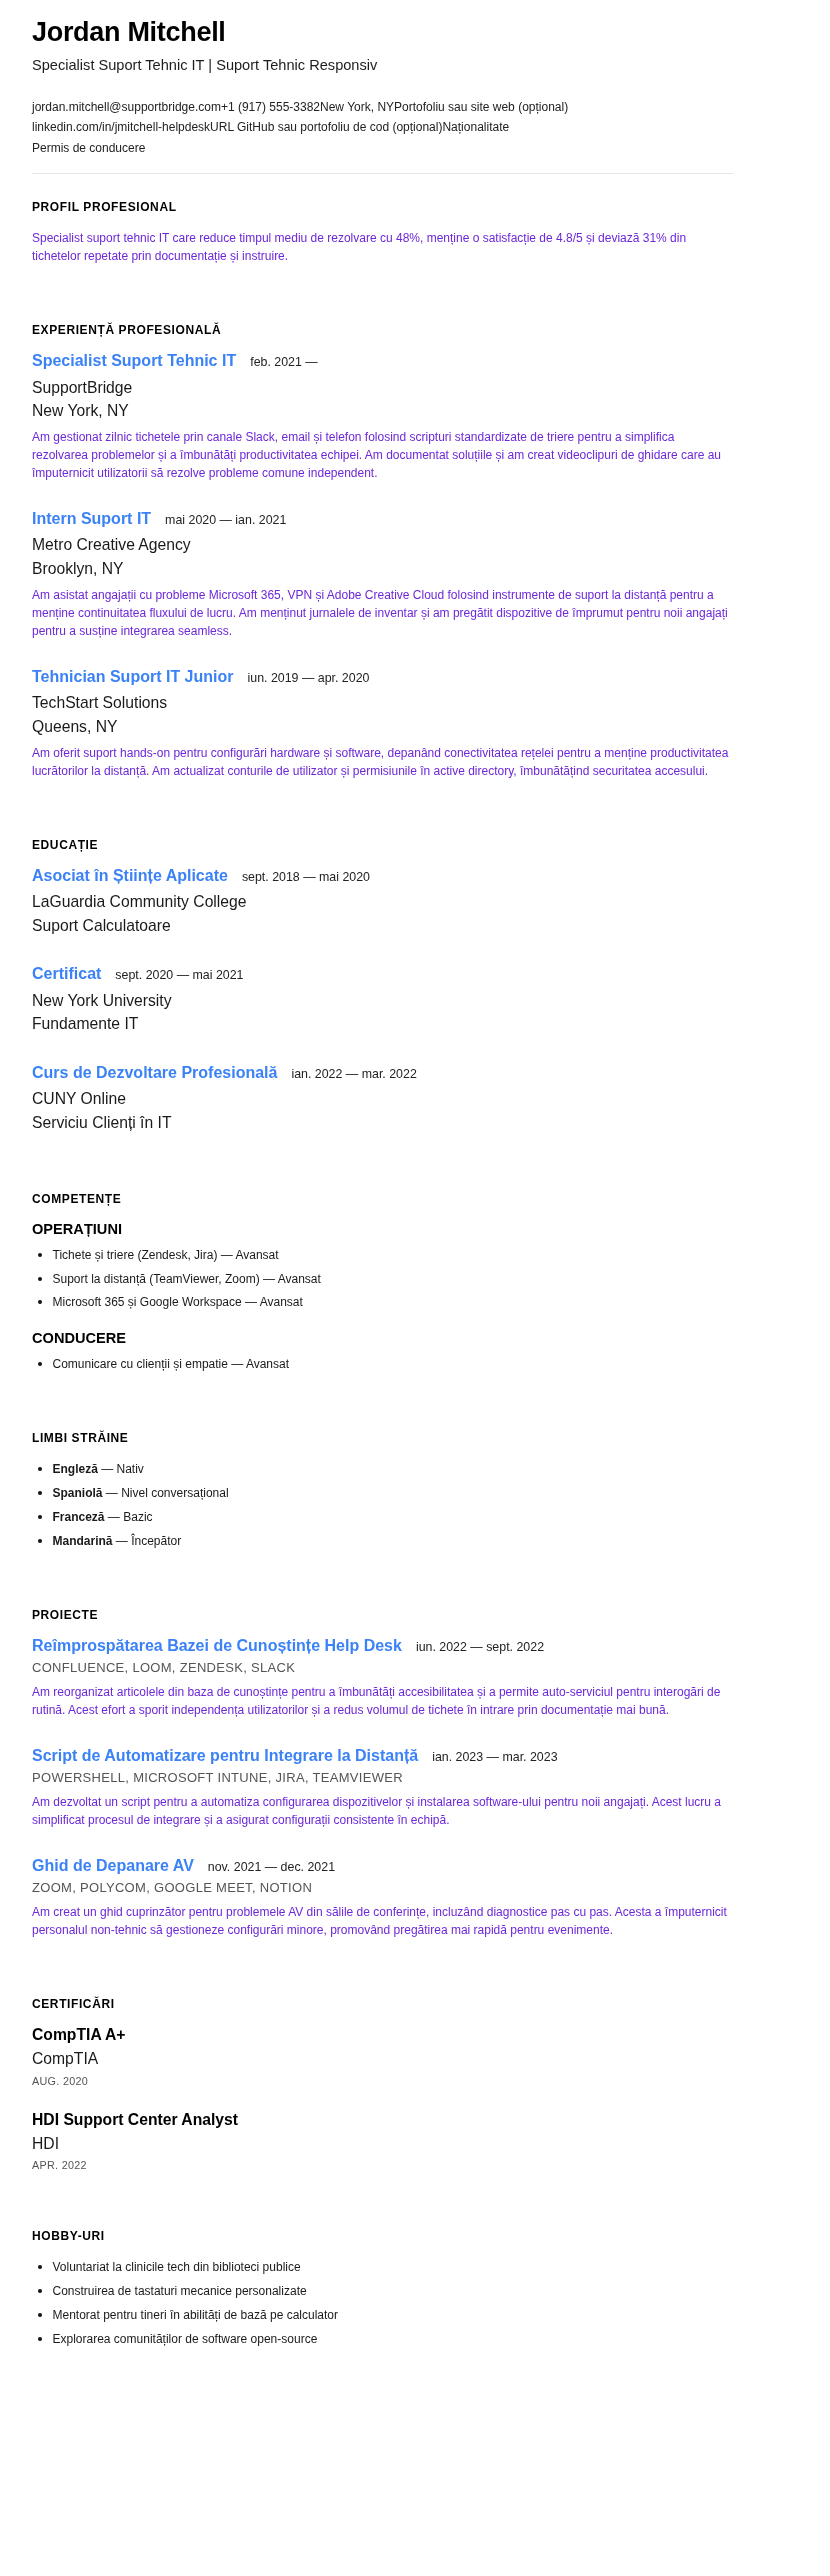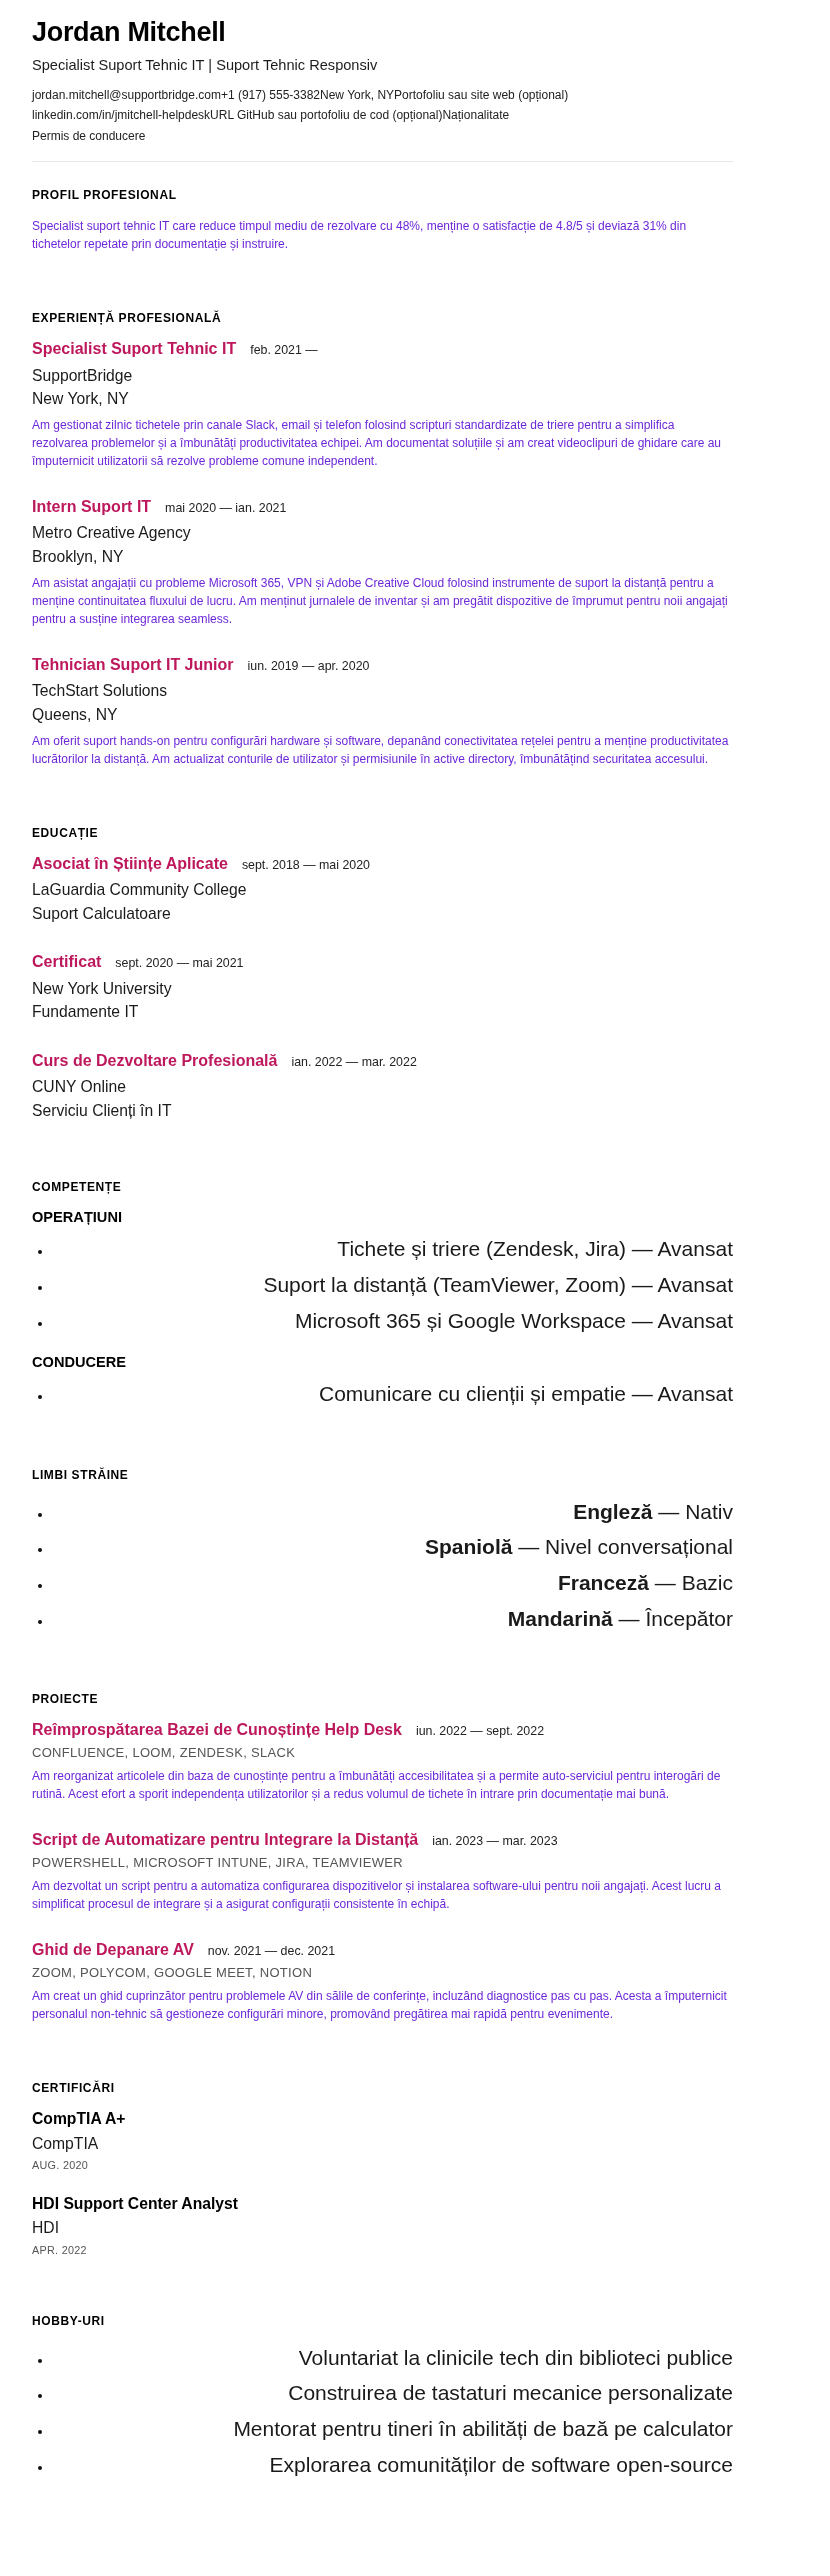--- a/index.html
+++ b/index.html
@@ -23,21 +23,21 @@
     font-size:27px;
     font-weight:700;
     letter-spacing:-0.3px;
     color:#000000;
     margin-bottom:8.7px;
   }
   .subtitle {
     font-size:14.6px;
     font-weight:400;
     color:#1c1c1c;
-    margin-bottom:12px;
+    margin-bottom:24px;
   }
   .contact-line {
     font-size:12px;
     line-height:1.7;
     color:#222222;
   }
 
   
   .section h2 {
     font-size:12px;
@@ -59,21 +59,21 @@
   .entry:last-child { margin-bottom:0; }
   .entry-head {
     display:flex;
     align-items:baseline;
     gap:14px;
     margin-bottom:5.4px;
   }
   .entry-title {
     font-size:16px;
     font-weight:700;
-    color:#be185d;
+    color:#3b82f6;
   }
   .entry-dates {
     font-size:12.4px;
     font-weight:400;
     color:#222222;
     white-space:nowrap;
   }
   .entry-sub {
     font-size:15.7px;
     line-height:1.5;
@@ -81,25 +81,24 @@
   }
   .entry-desc { margin-top:5.4px; }
 
   
   ul.bullets {
     margin:0;
     padding-left:20.5px;
     list-style:disc;
   }
   ul.bullets li {
-    font-size:21px;
+    font-size:12px;
     line-height:1.45;
     color:#1a1a1a;
     margin-bottom:5.4px;
-    text-align:right;
   }
   ul.bullets li::marker { color:#111111; font-size:13px; }
   .lang-name { font-weight:700; }
 
   
   .group-title {
     font-size:14.6px;
     font-weight:700;
     color:#000000;
     margin:0 0 8.7px 0;

